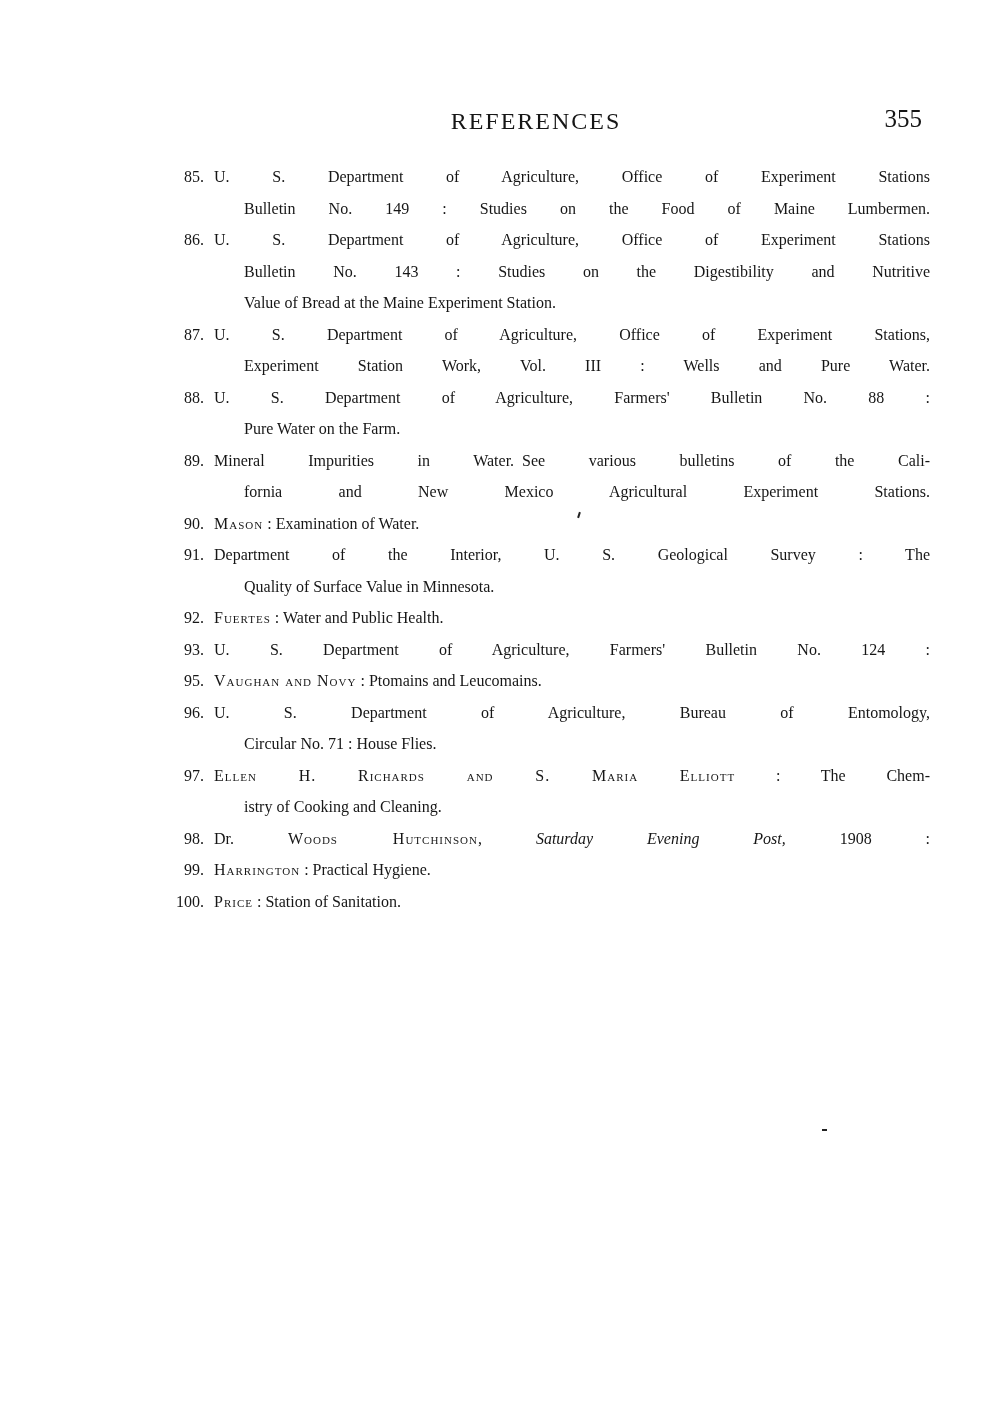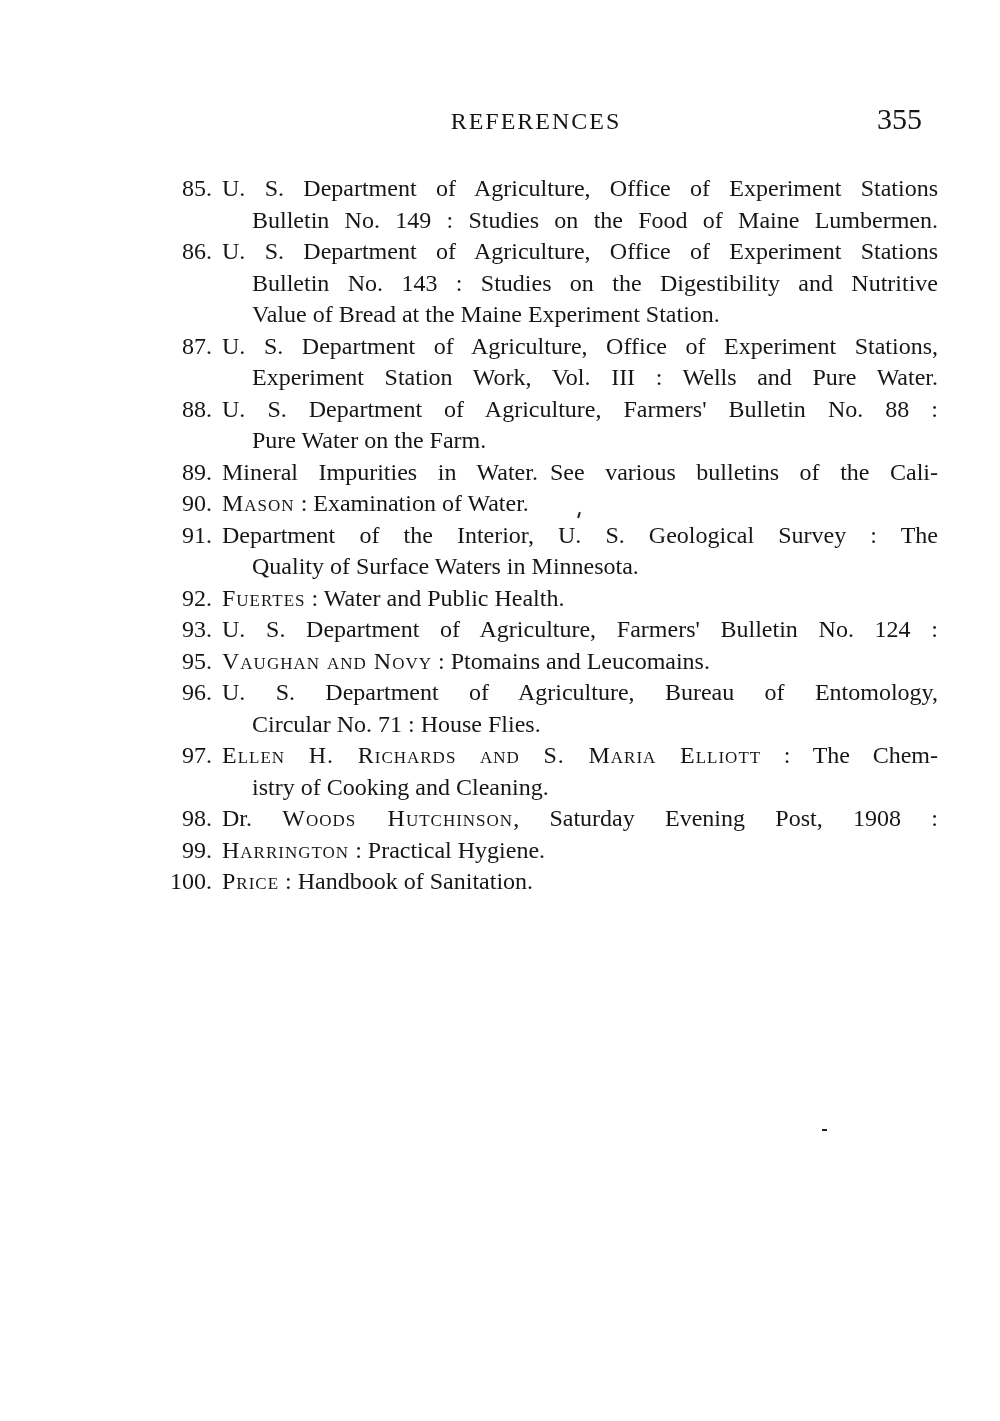--- a/index.html
+++ b/index.html
@@ -33,30 +33,29 @@
     top: 9px;
     text-align: center;
     font-size: 24px;
     letter-spacing: 2px;
     line-height: 24px;
   }
   .page-number {
     position: absolute;
     right: 0;
     top: 2px;
-    font-size: 30px;
+    font-size: 25px;
     line-height: 34px;
   }
   .refs {
     position: absolute;
-    left: 16px;
+    left: 8px;
     top: 61px;
     width: 772px;
-    font-size: 24px;
-    margin-top: 12px;
+    font-size: 16px;
   }
   .ref-item { display: flex; }
   .ref-num {
     flex: none;
     width: 46px;
     text-align: right;
     line-height: 31.5px;
   }
   .ref-body {
     flex: none;
@@ -70,21 +69,21 @@
   .ref-line.indent { padding-left: 30px; }
   .ref-line.justify {
     text-align: justify;
     text-align-last: justify;
   }
   .seg-plain { font-style: normal; }
   .seg-smallcaps {
     font-variant: small-caps;
     letter-spacing: 1px;
   }
-  .seg-italic { }
+  .seg-italic { font-style: italic; }
   .speck {
     position: absolute;
     background: #222;
   }
   .speck-dot-1 { left: 96px;  top: 1190px; width: 3px; height: 3px; }
   .speck-dash  { left: 822px; top: 1129px; width: 5px; height: 2px; }
   .speck-dot-2 { left: 244px; top: 1400px; width: 3px; height: 3px; }
   .speck-tick  { left: 578px; top: 512px;  width: 2px; height: 6px; transform: rotate(18deg); }
 </style>
 </head>
@@ -123,33 +122,34 @@
           <div class="ref-num">88.</div>
           <div class="ref-body">
             <div class="ref-line justify"><span class="seg-plain">U. S. Department of Agriculture, Farmers' Bulletin No. 88 :</span></div>
             <div class="ref-line indent"><span class="seg-plain">Pure Water on the Farm.</span></div>
           </div>
         </div>
         <div class="ref-item">
           <div class="ref-num">89.</div>
           <div class="ref-body">
             <div class="ref-line justify"><span class="seg-plain">Mineral Impurities in Water. See various bulletins of the Cali-</span></div>
+            <div class="ref-line justify indent"><span class="seg-plain">fornia and New Mexico Agricultural Experiment Stations.</span></div>
           </div>
         </div>
         <div class="ref-item">
           <div class="ref-num">90.</div>
           <div class="ref-body">
             <div class="ref-line"><span class="seg-smallcaps">Mason</span><span class="seg-plain"> : Examination of Water.</span></div>
           </div>
         </div>
         <div class="ref-item">
           <div class="ref-num">91.</div>
           <div class="ref-body">
             <div class="ref-line justify"><span class="seg-plain">Department of the Interior, U. S. Geological Survey : The</span></div>
-            <div class="ref-line indent"><span class="seg-plain">Quality of Surface Waters in Minnesota.</span></div>
+            <div class="ref-line indent"><span class="seg-plain">Quality of Surface Value in Minnesota.</span></div>
           </div>
         </div>
         <div class="ref-item">
           <div class="ref-num">92.</div>
           <div class="ref-body">
             <div class="ref-line"><span class="seg-smallcaps">Fuertes</span><span class="seg-plain"> : Water and Public Health.</span></div>
           </div>
         </div>
         <div class="ref-item">
           <div class="ref-num">93.</div>
@@ -185,21 +185,21 @@
         </div>
         <div class="ref-item">
           <div class="ref-num">99.</div>
           <div class="ref-body">
             <div class="ref-line"><span class="seg-smallcaps">Harrington</span><span class="seg-plain"> : Practical Hygiene.</span></div>
           </div>
         </div>
         <div class="ref-item">
           <div class="ref-num">100.</div>
           <div class="ref-body">
-            <div class="ref-line"><span class="seg-smallcaps">Price</span><span class="seg-plain"> : Handbook of Sanitation.</span></div>
+            <div class="ref-line"><span class="seg-smallcaps">Price</span><span class="seg-plain"> : Station of Sanitation.</span></div>
           </div>
         </div>
       </div>
   </div>
   <div class="speck speck-tick"></div>
   <div class="speck speck-dash"></div>
   <div class="speck speck-dot-1"></div>
   <div class="speck speck-dot-2"></div>
 </div>
 

